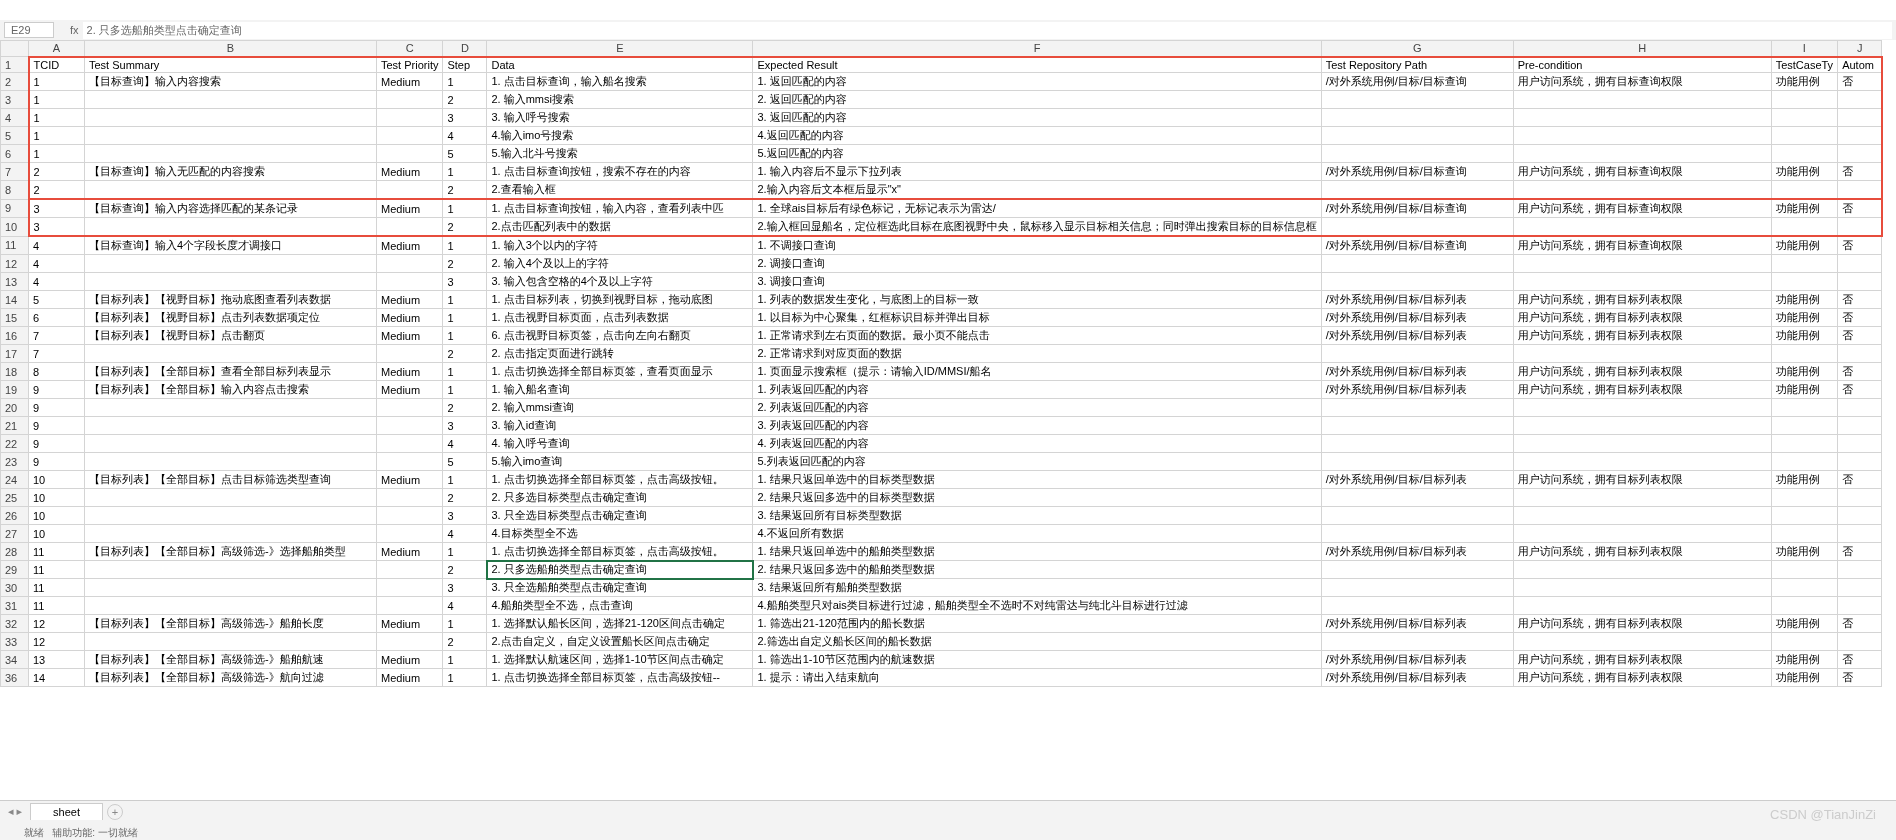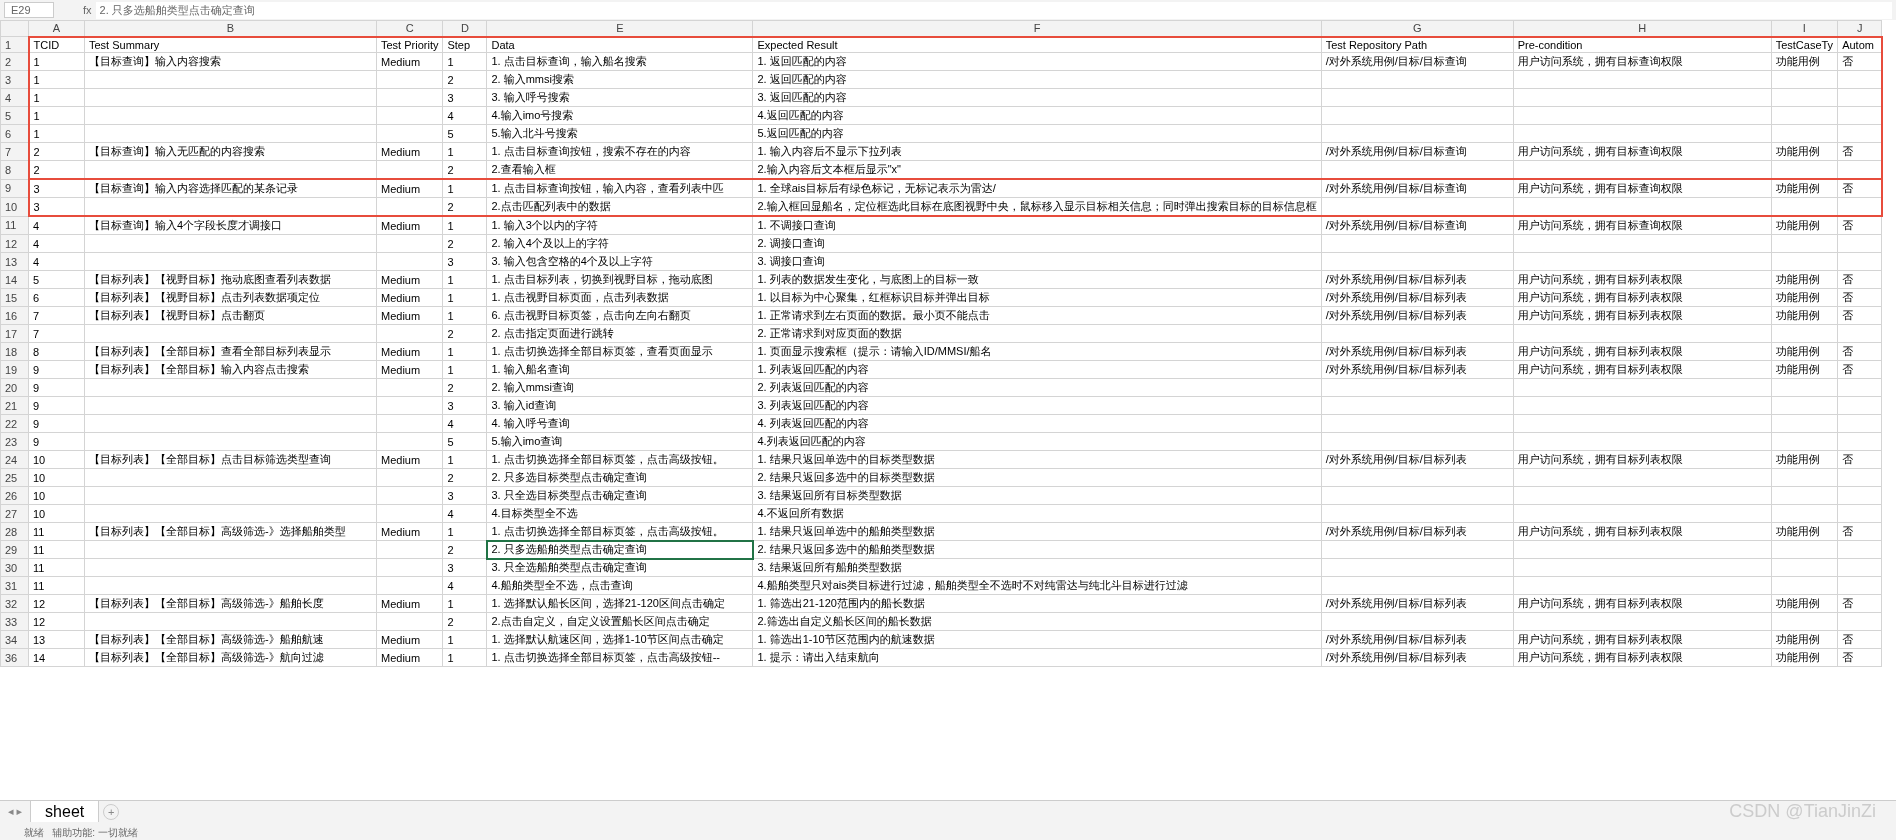--- a/index.html
+++ b/index.html
@@ -1,18 +1,18 @@
 <!DOCTYPE html>
 <html><head>
   <meta charset="utf-8">
   <style>
     * { margin: 0; padding: 0; box-sizing: border-box; }
     body { font-family: "Microsoft YaHei", Arial, sans-serif; font-size: 11px; background: #fff; overflow: hidden; }
     
-    .top-bar { height: 20px; background: #f3f3f3; display: flex; align-items: center; padding: 0 4px; color: #666; gap: 29px; }
+    .top-bar { height: 20px; background: #f3f3f3; display: flex; align-items: center; padding: 0 4px; color: #666; gap: 16px; margin-top: 20px; }
     .cell-ref { border: 1px solid #ccc; padding: 1px 6px; background: #fff; min-width: 50px; }
     .fx-bar { display: flex; align-items: center; gap: 4px; flex: 1; }
     .formula-input { flex: 1; background: #fff; padding: 1px 4px; }
     
     .sheet-container { position: relative; width: 100%; height: 650px; overflow: auto; }
     .spreadsheet { border-collapse: collapse; table-layout: fixed; }
     .spreadsheet th, .spreadsheet td { border: 1px solid #d4d4d4; padding: 1px 4px; height: 16px; white-space: nowrap; overflow: hidden; text-align: left; vertical-align: middle; font-weight: normal; }
     .spreadsheet th { background: #f3f3f3; text-align: center; color: #444; }
     .row-header { background: #f3f3f3; text-align: center; color: #444; width: 28px; }
     
@@ -23,25 +23,25 @@
     .col-E { width: 266px; }
     .col-F { width: 258px; }
     .col-G { width: 192px; }
     .col-H { width: 258px; }
     .col-I { width: 58px; }
     .col-J { width: 44px; }
     .selected-cell { outline: 2px solid #217346; outline-offset: -1px; background: #fff; }
     
     .sheet-tabs { position: fixed; bottom: 18px; left: 0; right: 0; height: 22px; background: #f3f3f3; display: flex; align-items: center; border-top: 1px solid #ccc; }
     .tab-nav { display: flex; gap: 2px; padding: 0 8px; color: #888; }
-    .tab { padding: 2px 14px; background: #fff; border: 1px solid #ccc; border-bottom: none; font-size: 16px; }
+    .tab { padding: 2px 22px; background: #fff; border: 1px solid #ccc; border-bottom: none; font-size: 11px; }
     .add-tab { padding: 2px 6px; color: #888; border: 1px solid #ccc; border-radius: 50%; width: 16px; height: 16px; display: flex; align-items: center; justify-content: center; margin-left: 4px; }
     
     .status-bar { position: fixed; bottom: 0; left: 0; right: 0; height: 18px; background: #f3f3f3; display: flex; align-items: flex-end; justify-content: space-between; padding: 0 24px; color: #666; font-size: 10px; }
-    .watermark { position: fixed; bottom: 18px; right: 20px; color: #ccc; font-size: 18px; pointer-events: none; margin-top: 48px; }
+    .watermark { position: fixed; bottom: 18px; right: 20px; color: #ccc; font-size: 13px; pointer-events: none; margin-top: 48px; }
   </style>
 </head>
 <body>
 
 <div class="top-bar">
   <div class="cell-ref">E29</div>
   <div class="fx-bar">
     <span>fx</span>
     <span class="formula-input">2. 只多选船舶类型点击确定查询</span>
   </div>
@@ -351,21 +351,21 @@
           <td class="col-I"></td>
           <td class="col-J"></td>
         </tr>
         <tr>
           <td class="row-header">23</td>
           <td class="col-A">9</td>
           <td class="col-B"></td>
           <td class="col-C"></td>
           <td class="col-D">5</td>
           <td class="col-E">5.输入imo查询</td>
-          <td class="col-F">4.列表返回匹配的内容</td>
+          <td class="col-F">5.列表返回匹配的内容</td>
           <td class="col-G"></td>
           <td class="col-H"></td>
           <td class="col-I"></td>
           <td class="col-J"></td>
         </tr>
         <tr>
           <td class="row-header">24</td>
           <td class="col-A">10</td>
           <td class="col-B">【目标列表】【全部目标】点击目标筛选类型查询</td>
           <td class="col-C">Medium</td>

